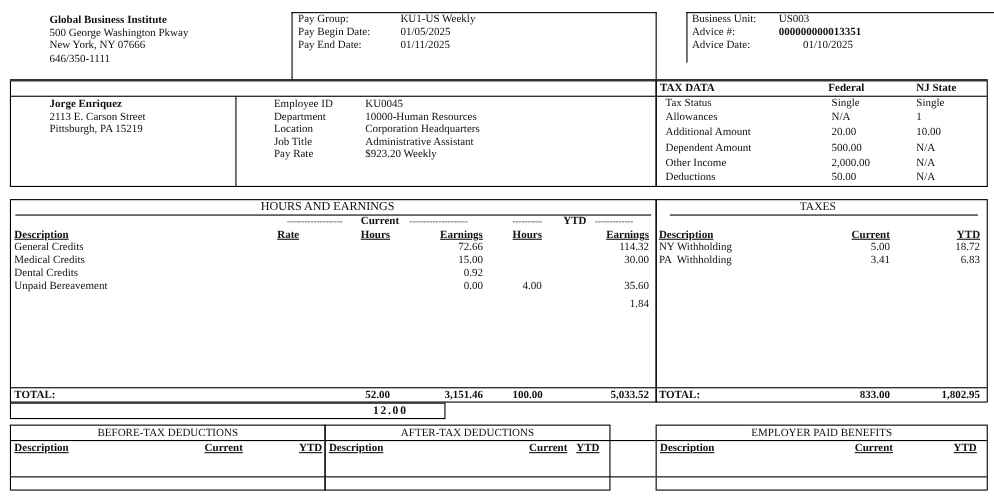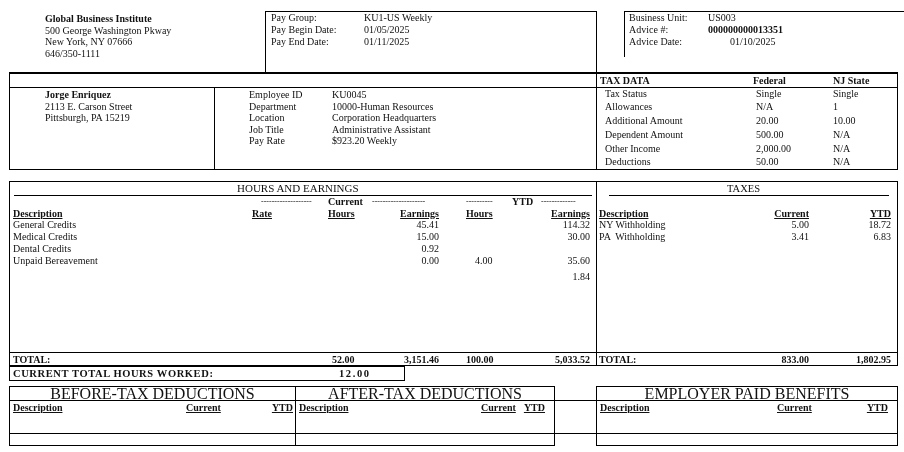--- a/index.html
+++ b/index.html
@@ -28,21 +28,21 @@
   #he-box { left: 9px; top: 181px; width: 588px; height: 185px; }
   #tx-box { left: 596px; top: 181px; width: 302px; height: 185px; }
 
   
   #hw-box { left: 9px; top: 366px; width: 396px; height: 15px; }
 
   
   #bt-box { left: 9px; top: 386px; width: 287px; height: 60px; }
   #at-box { left: 295px; top: 386px; width: 260px; height: 60px; }
   #ep-box { left: 596px; top: 386px; width: 302px; height: 60px; }
-  .sec-title { position: absolute; left: 0; right: 0; top: 1px; text-align: center; font-size: 16px; }
+  .sec-title { position: absolute; left: 0; right: 0; top: 1px; text-align: center; font-size: 10px; }
 </style>
 </head>
 <body>
 
 <div id="company" class="abs">
   <span class="row b">Global Business Institute</span>
   <span class="row">500 George Washington Pkway</span>
   <span class="row">New York, NY  07666</span>
   <span class="row">646/350-1111</span>
 </div>
@@ -133,21 +133,21 @@
   <span class="kv" style="left:531px; top:14px; font-size:8px;">-------------</span>
 
   <span class="kv u" style="left:3px; top:26px;">Description</span>
   <span class="kv u" style="left:242px; top:26px;">Rate</span>
   <span class="kv u" style="left:318px; top:26px;">Hours</span>
   <span class="kv u" style="right:157px; top:26px;">Earnings</span>
   <span class="kv u" style="left:456px; top:26px;">Hours</span>
   <span class="kv u" style="right:6px; top:26px;">Earnings</span>
 
   <span class="kv" style="left:3px; top:37px;">General Credits</span>
-  <span class="kv r" style="right:157px; top:37px;">45.41</span>
+  <span class="kv r" style="right:157px; top:37px;">72.66</span>
   <span class="kv r" style="right:6px; top:37px;">114.32</span>
 
   <span class="kv" style="left:3px; top:49px;">Medical Credits</span>
   <span class="kv r" style="right:157px; top:49px;">15.00</span>
   <span class="kv r" style="right:6px; top:49px;">30.00</span>
 
   <span class="kv" style="left:3px; top:61px;">Dental Credits</span>
   <span class="kv r" style="right:157px; top:61px;">0.92</span>
   <span class="kv r" style="right:6px; top:77px;margin-top:12px;">1.84</span>
 
@@ -180,21 +180,20 @@
   <span class="kv r" style="right:88px; top:49px;">3.41</span>
   <span class="kv r" style="right:6px; top:49px;">6.83</span>
 
   <div class="line" style="left:0; top:170px; width:300px;"></div>
   <span class="kv b" style="left:2px; top:172px;">TOTAL:</span>
   <span class="kv b r" style="right:88px; top:172px;">833.00</span>
   <span class="kv b r" style="right:6px; top:172px;">1,802.95</span>
 </div>
 
 <div id="hw-box" class="box">
-  <span class="kv b" style="left:3px; top:1px; font-size:10.5px; letter-spacing:0.6px;">CURRENT TOTAL HOURS WORKED:</span>
   <span class="kv b" style="left:329px; top:1px; font-size:10.5px; letter-spacing:1.6px;">12.00</span>
 </div>
 
 <div id="bt-box" class="box">
   <span class="sec-title">BEFORE-TAX DEDUCTIONS</span>
   <div class="line" style="left:0; top:13px; width:285px;"></div>
   <span class="kv u" style="left:3px; top:15px;">Description</span>
   <span class="kv u" style="left:176px; top:15px;">Current</span>
   <span class="kv u" style="right:2px; top:15px;">YTD</span>
   <div class="line" style="left:0; top:46px; width:285px;"></div>

